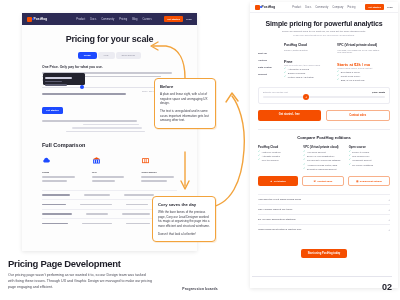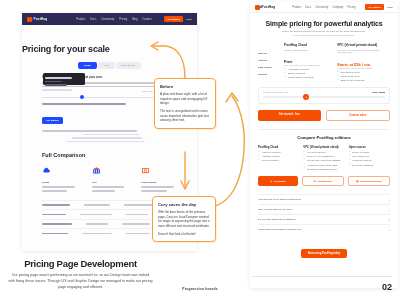--- a/index.html
+++ b/index.html
@@ -33,22 +33,22 @@
   .nav-items { display: flex; gap: 5px; margin-left: 26px; }
   .nav-items span { font-size: 2.6px; color: #cfcfe6; white-space: nowrap; }
   .nav-right { margin-left: auto; display: flex; align-items: center; gap: 3px; }
   .btn-orange-xs {
     background: #f54e00; color: #fff; font-size: 2.4px; font-weight: 700;
     padding: 1.5px 3px; border-radius: 1px; border: none; white-space: nowrap;
   }
   .login-xs { font-size: 2.5px; color: #e8e8f4; }
 
   .hero-title {
-    font-size: 9px; font-weight: 700; color: #23232e;
-    margin-top: 19px; letter-spacing: -.2px;
+    text-align: center; font-size: 9px; font-weight: 700; color: #23232e;
+    margin-top: 9px; letter-spacing: -.2px;
   }
   .tabs-row { display: flex; justify-content: center; gap: 1px; margin-top: 8px; }
   .tab-pill {
     font-size: 2.4px; padding: 2px 6px; border-radius: 2px;
     background: #ececf2; color: #8a8a9a; white-space: nowrap;
   }
   .tab-pill.active { background: #1d4aff; color: #fff; font-weight: 700; }
 
   .body-block { padding: 0 20px; margin-top: 6px; }
   .sub-h { font-size: 3.4px; font-weight: 700; color: #33333f; margin-bottom: 3px; }
@@ -152,21 +152,21 @@
   .note h4 { font-size: 4.2px; font-weight: 700; color: #2b2b35; margin-bottom: 3px; }
   .note p { font-size: 3px; line-height: 1.5; color: #3d3d48; margin-bottom: 3.5px; }
   .note p:last-child { margin-bottom: 0; }
   #note-before { left: 154px; top: 78px; width: 62px; }
   #note-cory  { left: 152px; top: 196px; width: 64px; }
 
   
   .arrows { position: absolute; inset: 0; pointer-events: none; }
 
   
-  .caption { position: absolute; left: 8px; top: 258px; width: 145px; text-align: center; }
+  .caption { position: absolute; left: 8px; top: 258px; width: 145px; }
   .caption h2 { font-size: 9.5px; font-weight: 700; color: #1f1f29; letter-spacing: -.3px; }
   .caption p { font-size: 3.6px; line-height: 1.65; color: #4a4a56; margin-top: 4px; }
 
   .footer-label {
     position: absolute; left: 0; right: 0; top: 287px; text-align: center;
     font-size: 3.4px; font-weight: 700; color: #3a3a46; letter-spacing: .2px;
   }
   .page-num {
     position: absolute; right: 8px; top: 282px;
     font-size: 9px; font-weight: 700; color: #23232e;

